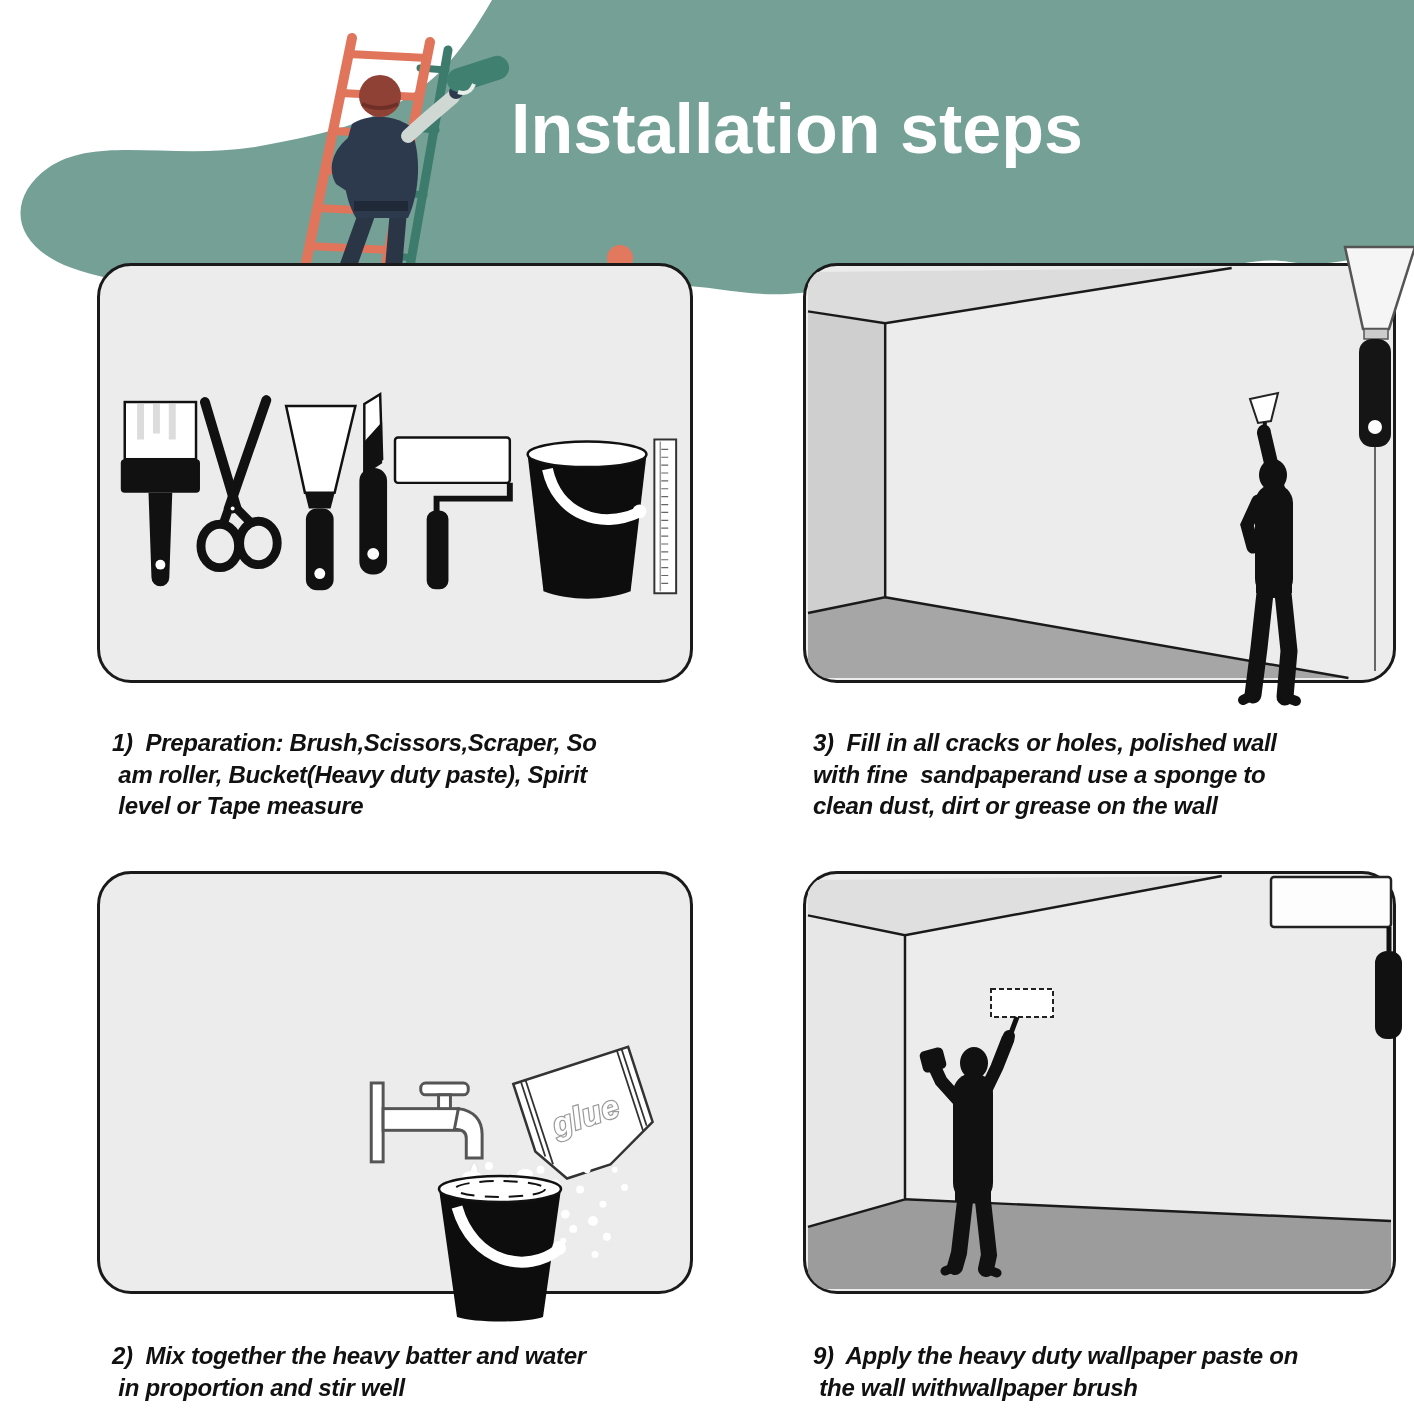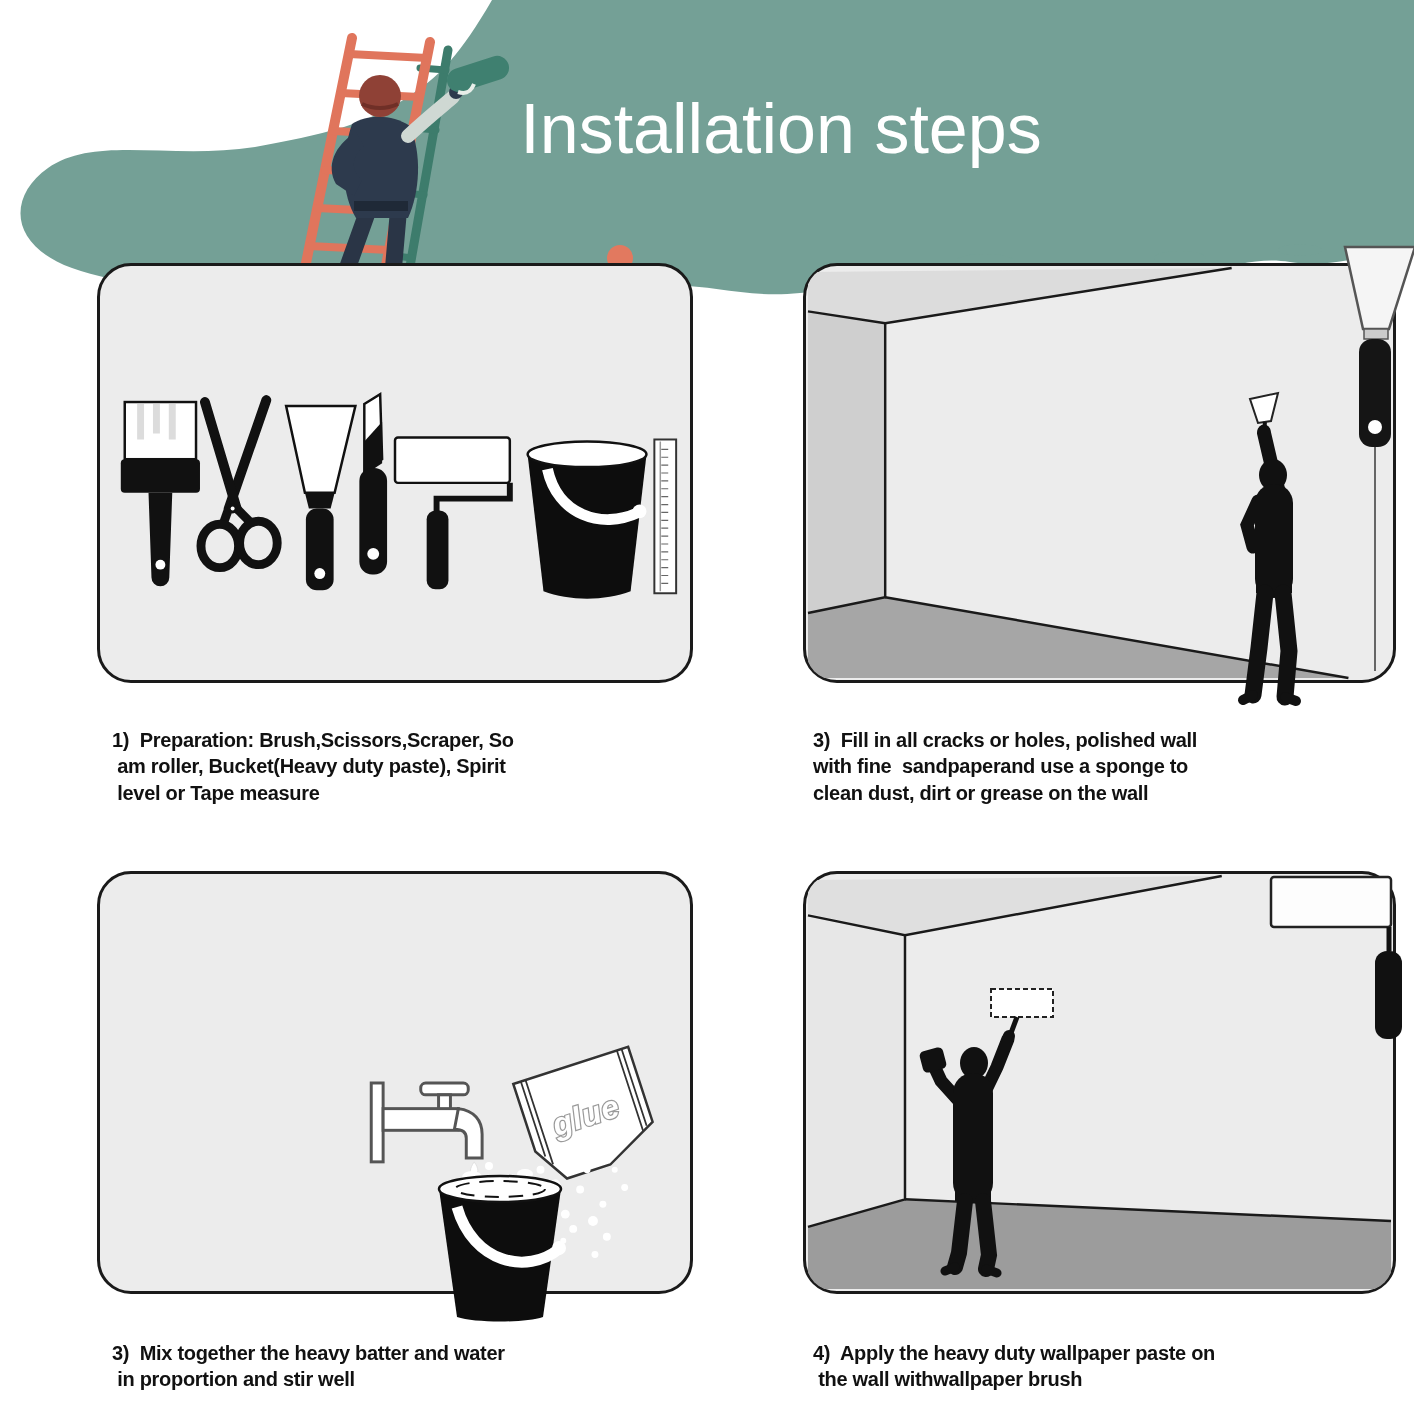--- a/index.html
+++ b/index.html
@@ -2,34 +2,34 @@
 <html><head>
 <meta charset="utf-8">
 <style>
   html,body{margin:0;padding:0;}
   body{
     width:1414px;height:1426px;background:#ffffff;position:relative;overflow:hidden;
     font-family:"Liberation Sans", sans-serif;
   }
   .hero{position:absolute;left:0;top:0;z-index:1;}
   .title{
-    position:absolute;left:401px;top:90px;width:760px;z-index:2;
-    color:#ffffff;font-size:70px;font-weight:400;text-align:center;
+    position:absolute;left:417px;top:90px;width:760px;z-index:2;
+    color:#ffffff;font-size:70px;font-weight:700;text-align:center;
     letter-spacing:0px;line-height:78px;
   }
   .panel{
     position:absolute;background:#ececec;border:3px solid #1a1a1a;border-radius:34px;
     box-sizing:border-box;z-index:3;
   }
   .clip{position:absolute;inset:0;border-radius:29px;overflow:hidden;}
   .clip svg{width:100%;height:100%;display:block;}
   .over{position:absolute;left:-3px;top:-3px;overflow:visible;z-index:4;}
   .caption{
-    position:absolute;z-index:3;color:#111111;font-size:20px;font-weight:700;
-    line-height:1.32;white-space:pre;letter-spacing:-0.3px;
+    position:absolute;z-index:3;color:#111111;font-size:24px;font-weight:700;
+    line-height:1.32;white-space:pre;letter-spacing:-0.3px;font-style:italic;
   }
 </style>
 </head>
 <body>
 
 <svg class="hero" width="1414" height="340" viewBox="0 0 1414 340">
   <path fill="#74a096" d="
     M 492,0
     C 460,55 440,75 415,92
     C 370,125 320,135 255,147
@@ -278,16 +278,16 @@
     </g>
   </svg>
 </div>
 
 <div class="caption" style="left:112px;top:727px;width:600px">1)  Preparation: Brush,Scissors,Scraper, So
  am roller, Bucket(Heavy duty paste), Spirit
  level or Tape measure</div>
 <div class="caption" style="left:813px;top:727px;width:600px">3)  Fill in all cracks or holes, polished wall
 with fine  sandpaperand use a sponge to
 clean dust, dirt or grease on the wall</div>
-<div class="caption" style="left:112px;top:1340px;width:600px">3)  Mix together the heavy batter and water
+<div class="caption" style="left:112px;top:1340px;width:600px">2)  Mix together the heavy batter and water
  in proportion and stir well</div>
-<div class="caption" style="left:813px;top:1340px;width:600px">4)  Apply the heavy duty wallpaper paste on
+<div class="caption" style="left:813px;top:1340px;width:600px">9)  Apply the heavy duty wallpaper paste on
  the wall withwallpaper brush</div>
 
 </body></html>

